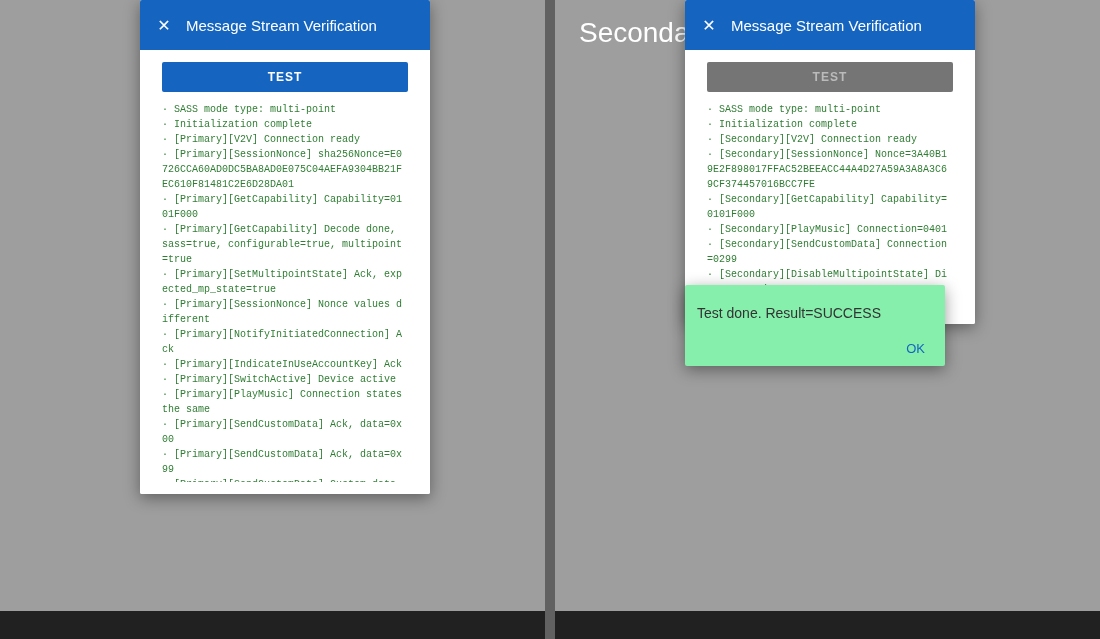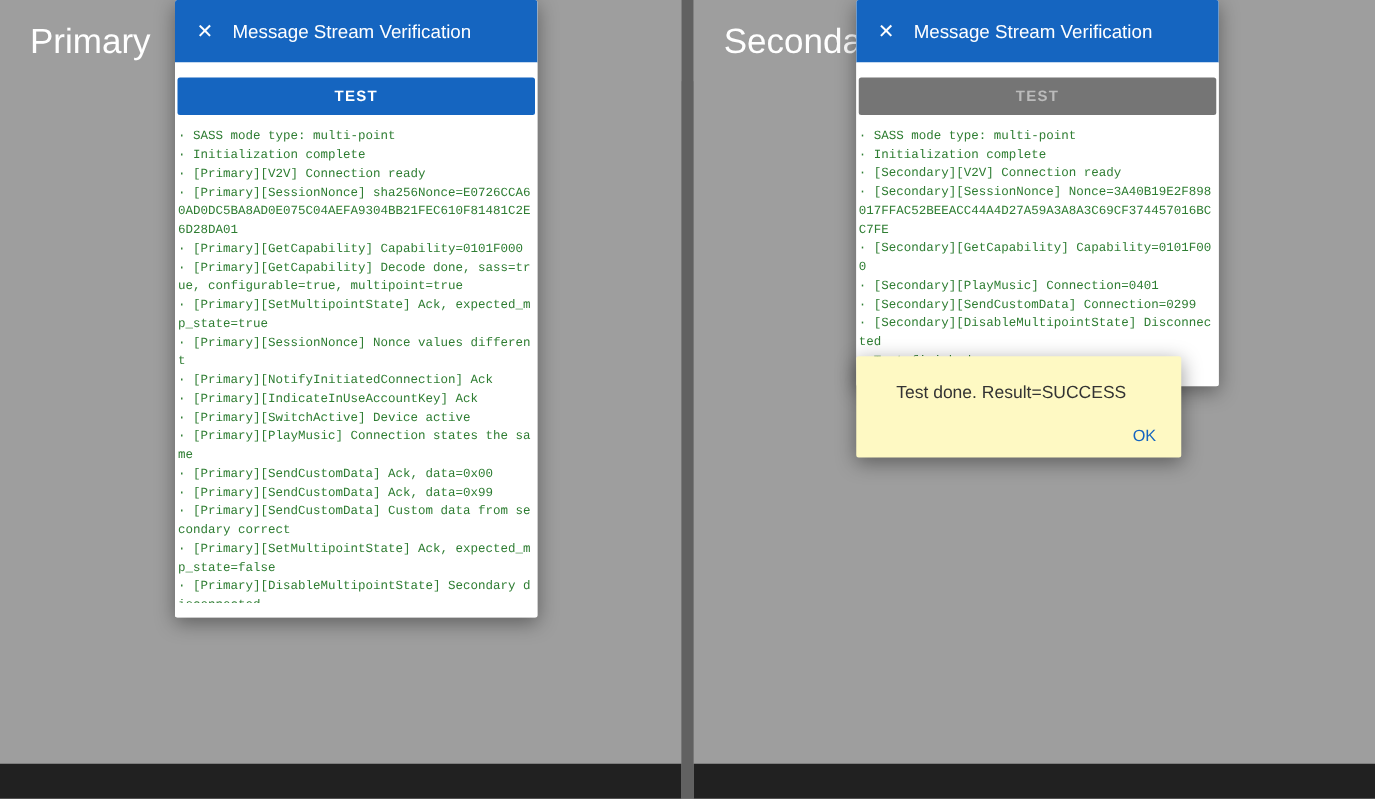--- a/index.html
+++ b/index.html
@@ -66,21 +66,21 @@
       display: flex;
       align-items: center;
       justify-content: center;
       cursor: pointer;
       font-size: 16px;
       color: #fff;
       flex-shrink: 0;
     }
 
     .dialog-body {
-      padding: 12px 2px;
+      padding: 12px 22px;
       background: #fff;
     }
 
     .test-btn {
       display: block;
       width: 100%;
       padding: 8px 0;
       background: #1565c0;
       color: #fff;
       border: none;
@@ -119,24 +119,24 @@
     
     .panel-right {
       position: relative;
     }
 
     .result-dialog {
       position: absolute;
       top: 285px;
       left: 130px;
       width: 260px;
-      background: #fef9c3;
+      background: #86efac;
       border-radius: 2px;
       box-shadow: 0 4px 16px rgba(0,0,0,0.4);
-      padding: 20px 20px 10px 32px;
+      padding: 20px 20px 10px 12px;
     }
 
     .result-dialog .result-text {
       font-size: 14px;
       color: #333;
       margin-bottom: 20px;
     }
 
     .result-dialog .ok-btn {
       text-align: right;
@@ -152,21 +152,20 @@
       left: 0;
       right: 0;
       height: 28px;
       background: #212121;
     }
   </style>
 </head>
 <body>
 
 <div class="panel">
-  <div class="panel-label">Primary</div>
 
   <div class="dialog">
     <div class="dialog-header">
       <span class="close-btn">✕</span>
       <span>Message Stream Verification</span>
     </div>
     <div class="dialog-body">
       <button class="test-btn">TEST</button>
       <div class="log-area">· SASS mode type: multi-point
 · Initialization complete

